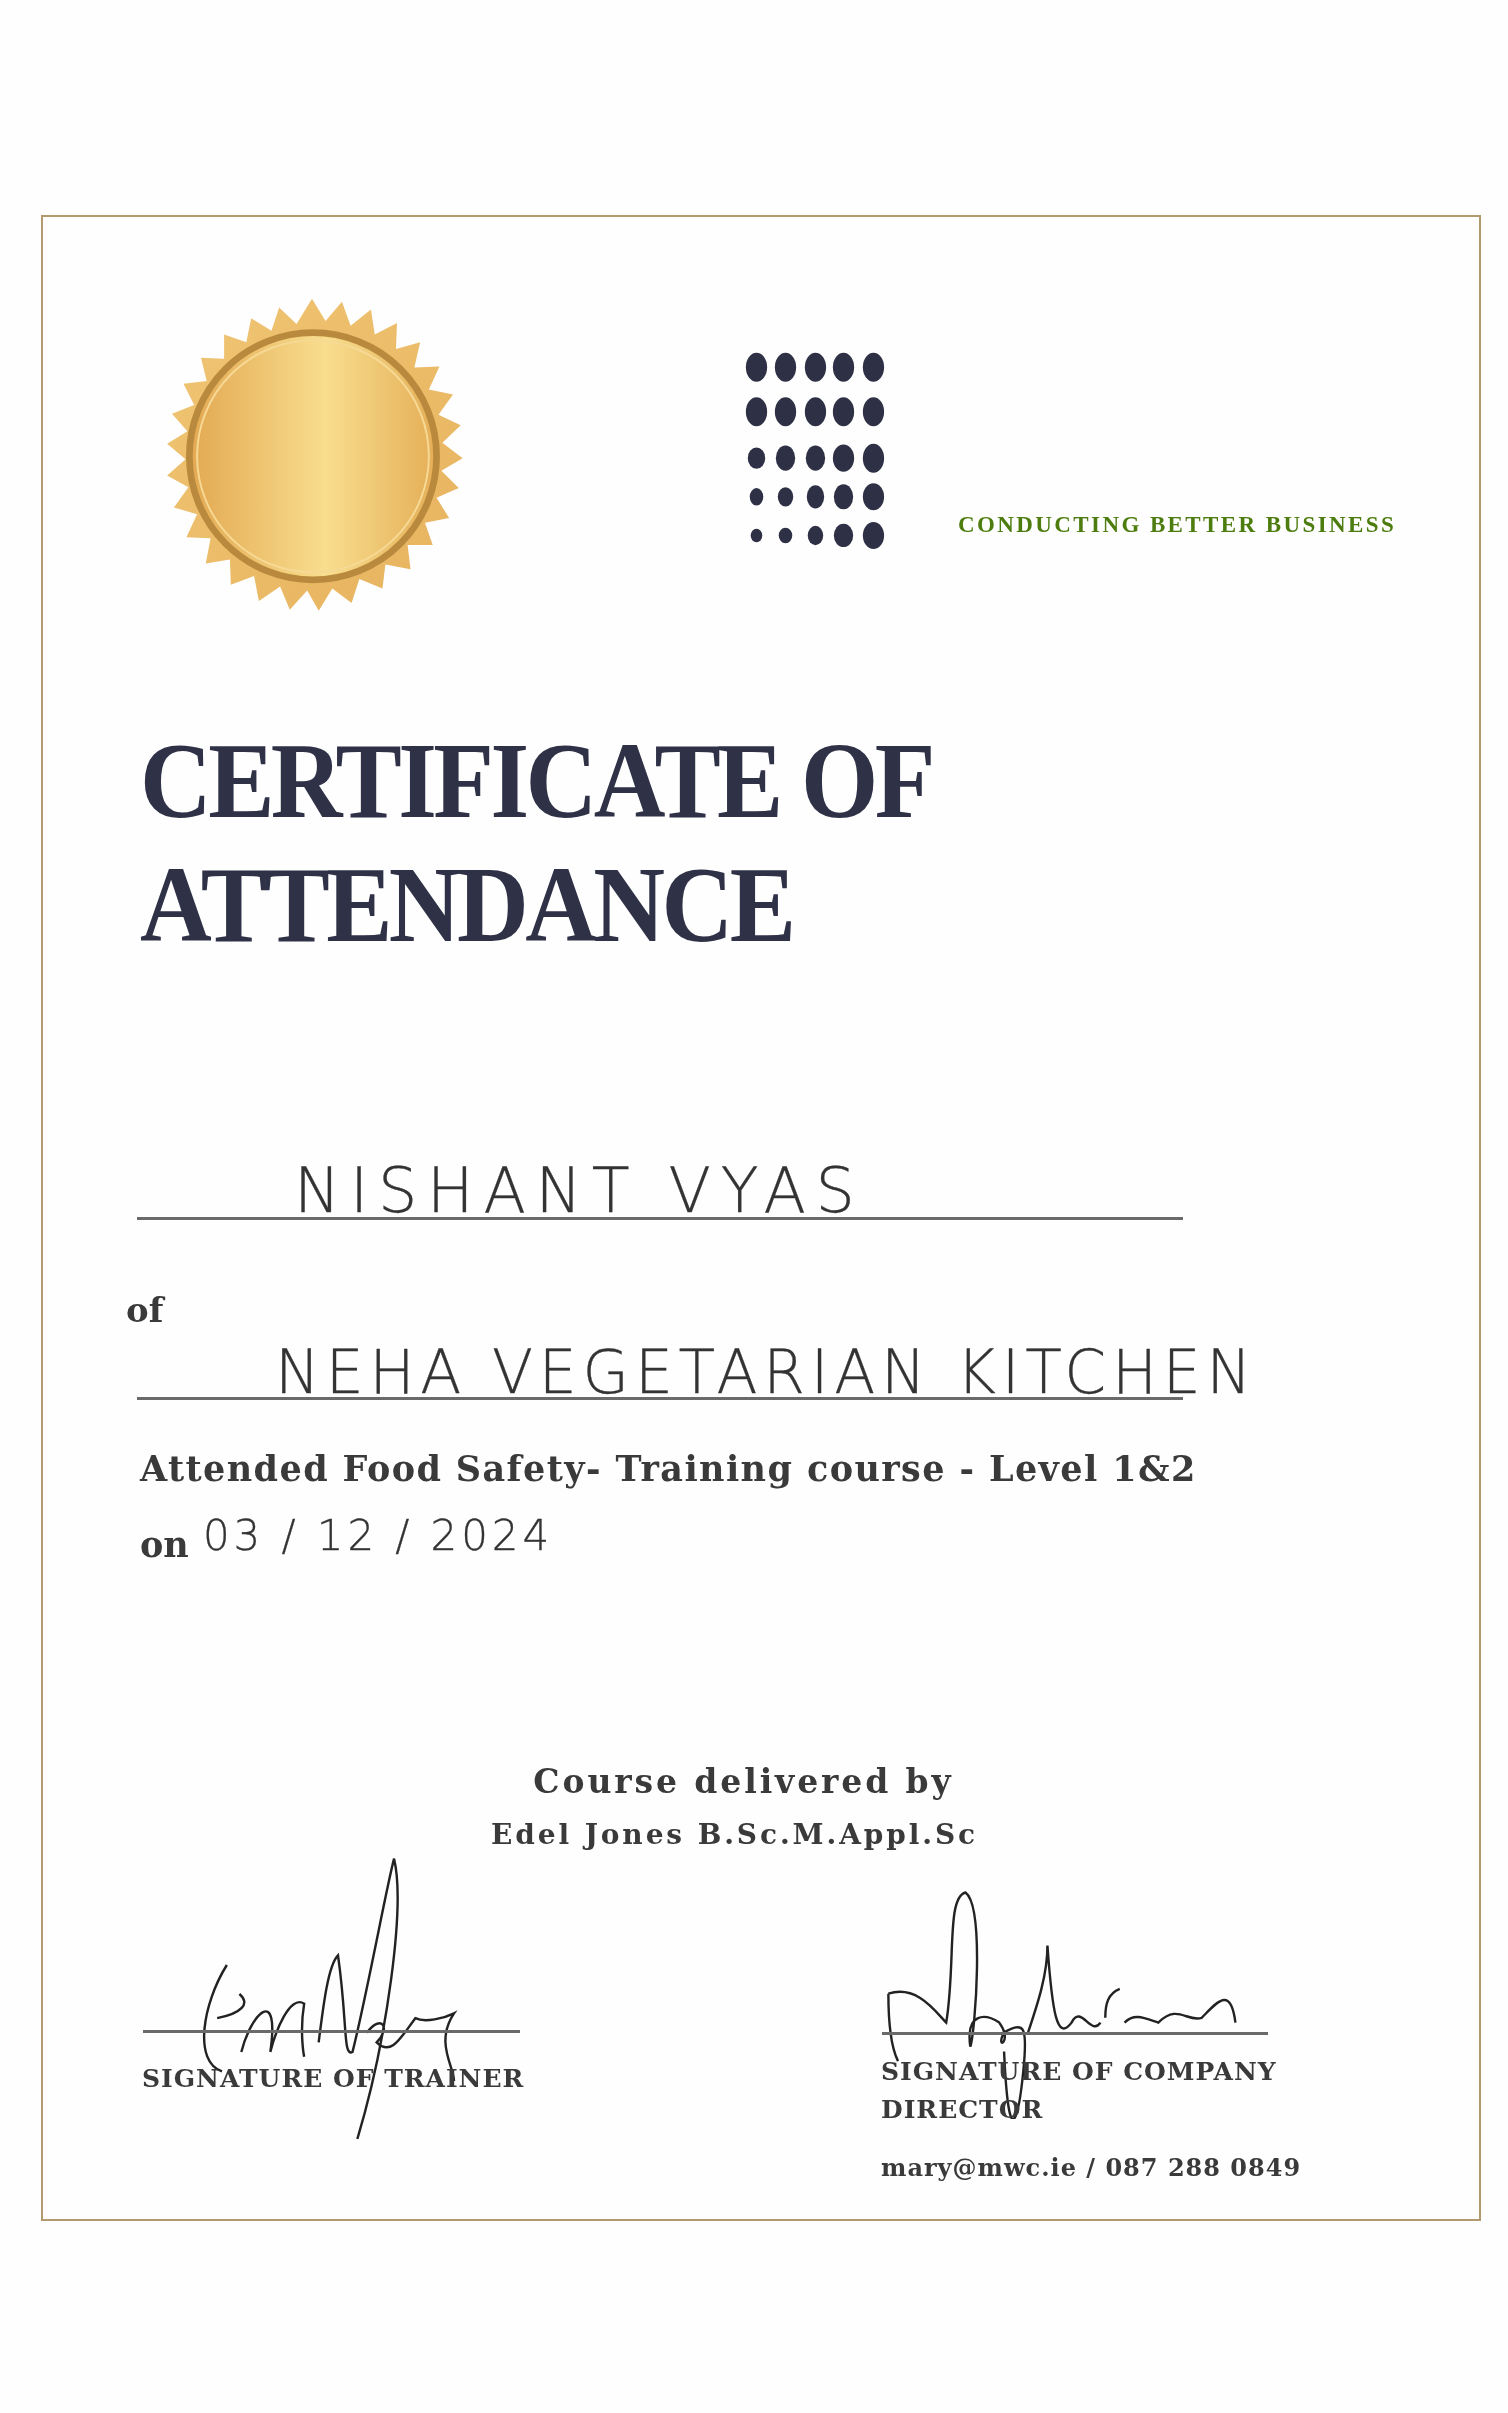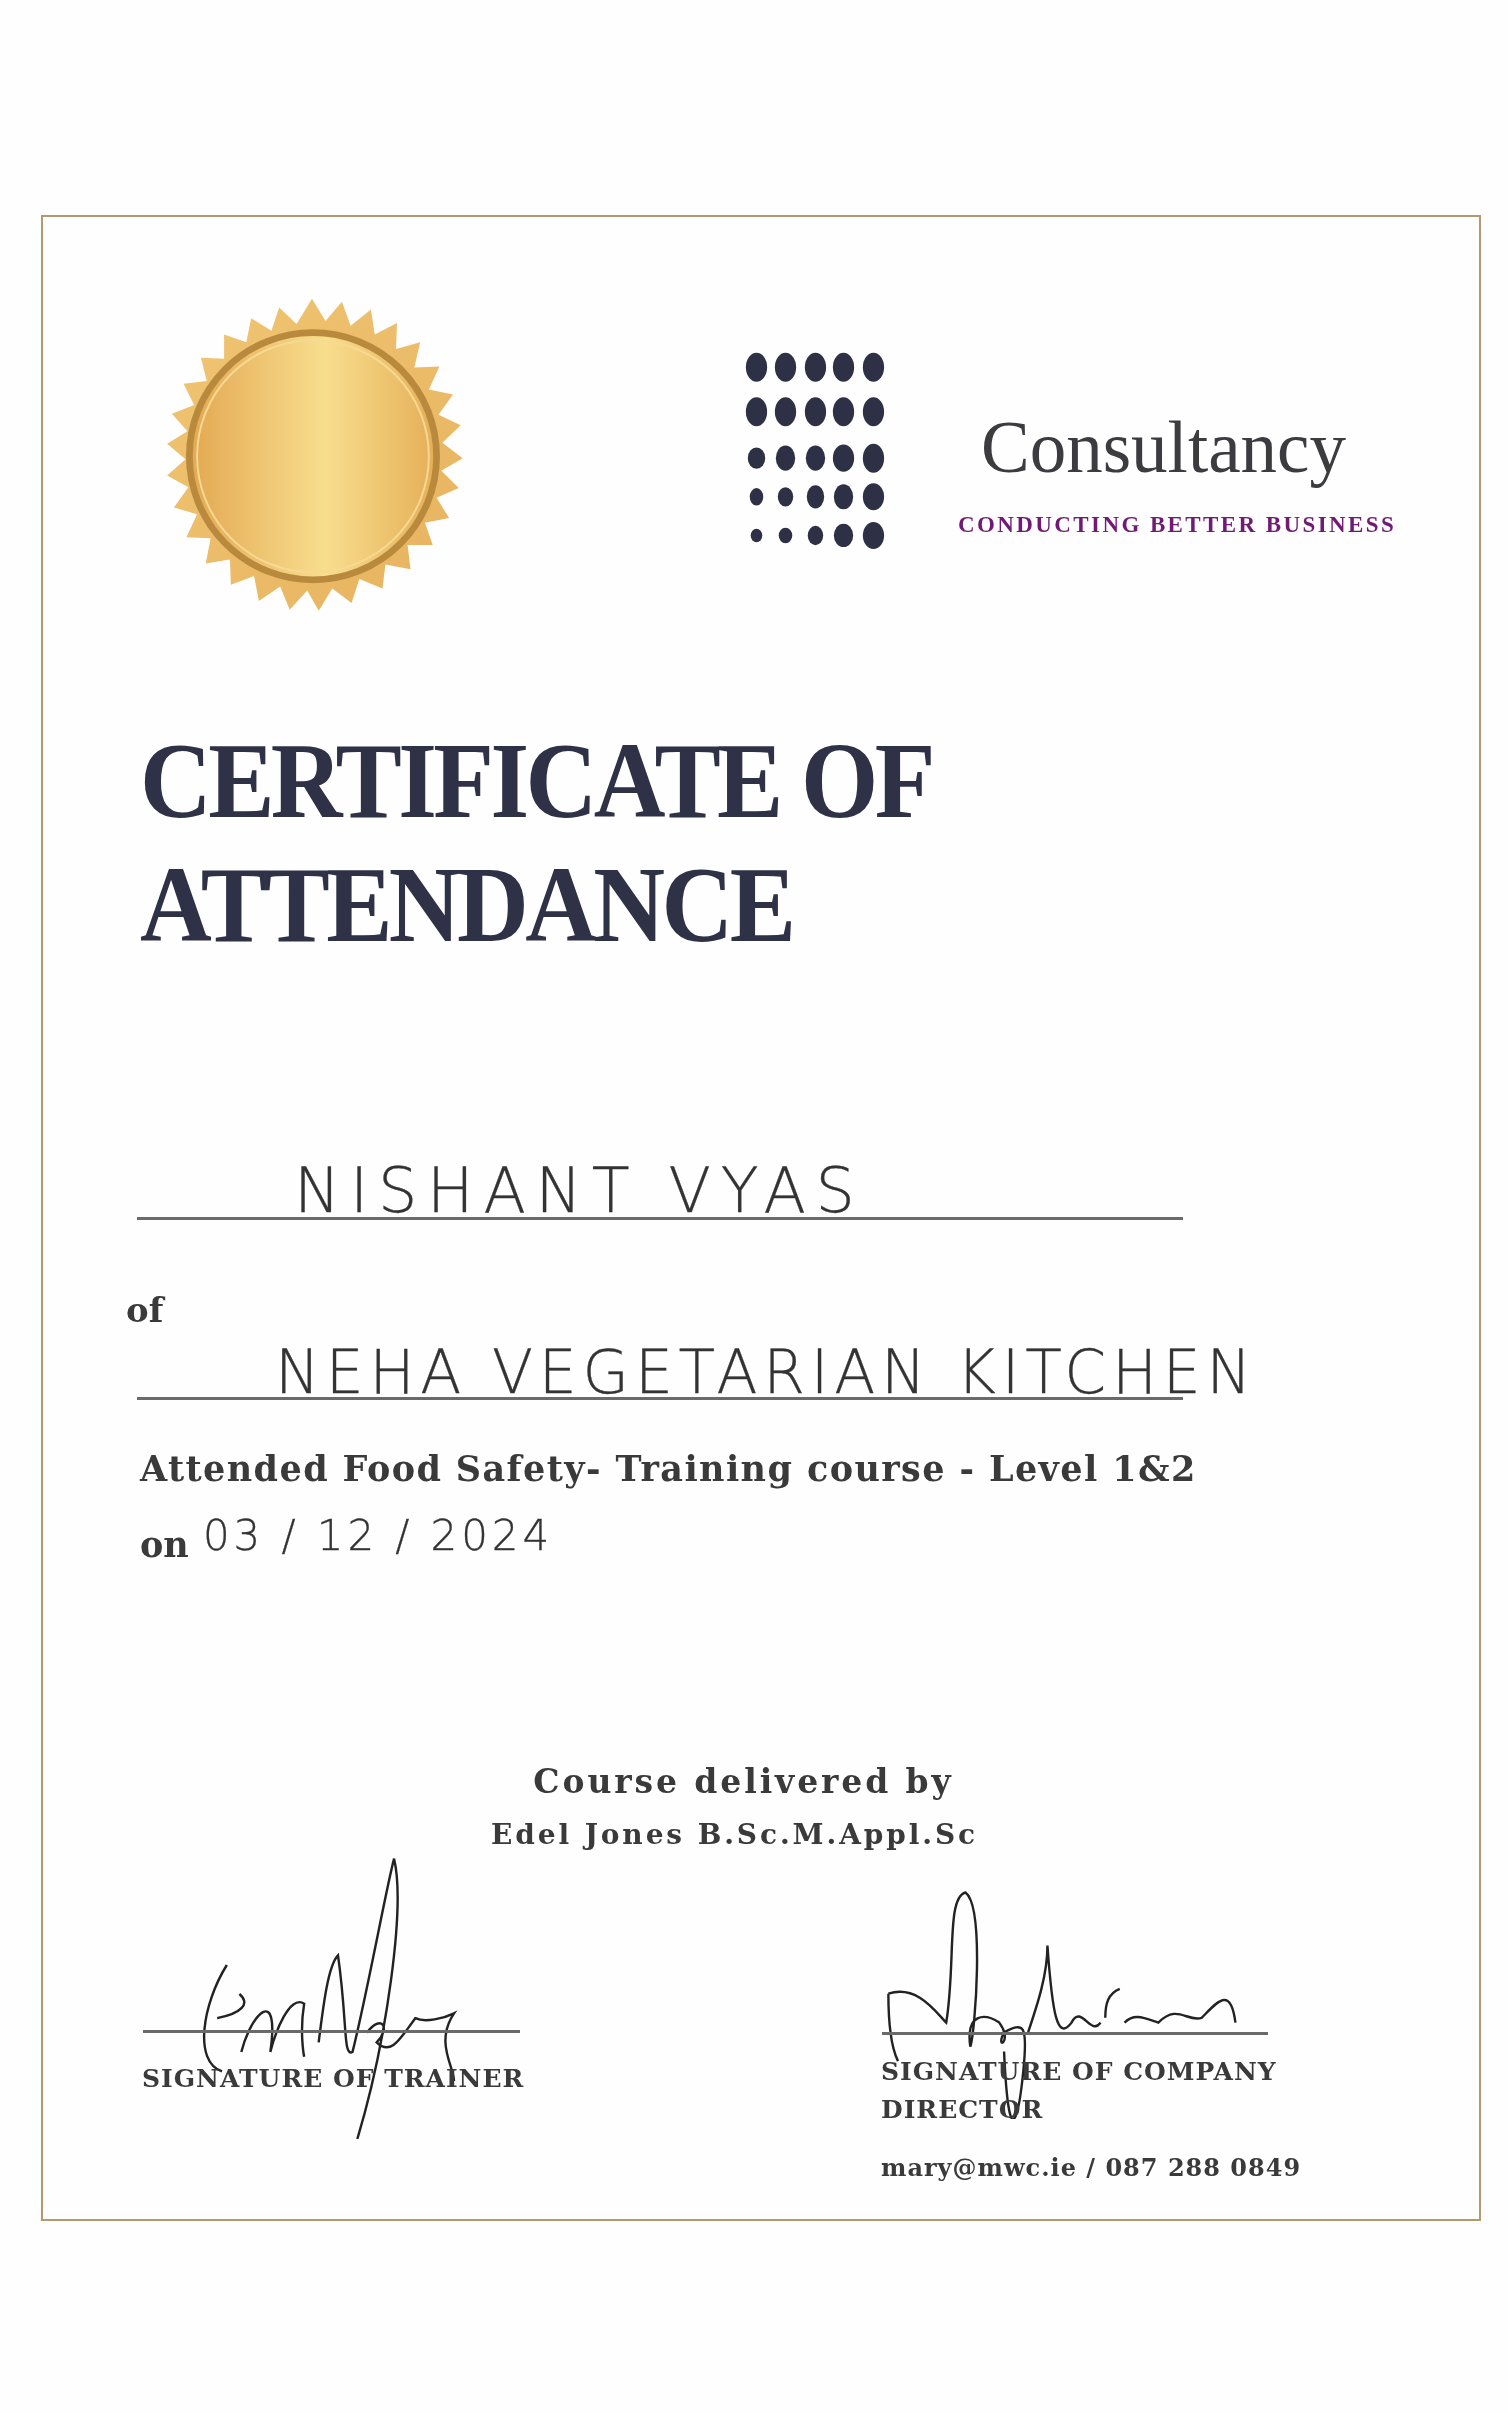--- a/index.html
+++ b/index.html
@@ -3,21 +3,21 @@
 <meta charset="utf-8">
 <style>
   html, body { margin:0; padding:0; background:#fefefe; }
   body { width:1508px; height:2414px; position:relative; overflow:hidden; font-family:"Liberation Serif", serif; color:#3a3a3f; }
   .frame { position:absolute; left:41px; top:215px; width:1440px; height:2006px; border:2.9px solid #b39a6e; box-sizing:border-box; }
   .seal { position:absolute; left:143px; top:294px; width:338px; height:338px; }
   .logo { position:absolute; left:742px; top:346px; width:695px; height:203px; }
   .dots { position:absolute; left:0; top:0; width:203px; height:203px; }
   .brand1 { position:absolute; left:220px; top:-7.7px; font-size:73px; font-family:"Liberation Serif", serif; color:#3b3b40; white-space:nowrap; letter-spacing:0.5px; }
   .brand2 { position:absolute; left:239px; top:60px; font-size:73px; font-family:"Liberation Serif", serif; color:#3b3b40; white-space:nowrap; }
-  .tagline { position:absolute; left:216px; top:166px; font-size:23px; font-family:"Liberation Serif", serif; font-weight:bold; letter-spacing:2.4px; color:#701a75; white-space:nowrap; }
+  .tagline { position:absolute; left:216px; top:166px; font-size:23px; font-family:"Liberation Serif", serif; font-weight:bold; letter-spacing:2.4px; color:#4d7c0f; white-space:nowrap; }
   .title { position:absolute; left:140px; top:719px; font-family:"Liberation Serif", serif; font-weight:bold; font-size:108px; line-height:124px; color:#2f3147; letter-spacing:-3.9px; transform:scaleX(0.92); transform-origin:left top; white-space:nowrap; }
   .line { position:absolute; height:2.9px; background:#6a6a6a; }
   .hand { position:absolute; font-family:"DejaVu Sans", sans-serif; font-weight:200; color:#333; letter-spacing:9.7px; white-space:nowrap; -webkit-text-stroke:0.3px #333; }
   .label { position:absolute; font-family:"DejaVu Serif", serif; font-weight:bold; color:#3a3a3a; white-space:nowrap; }
   .sig { position:absolute; }
 </style>
 </head>
 <body>
 
 <div class="frame"></div>
@@ -62,21 +62,20 @@
         <ellipse cx="76" cy="156" rx="9" ry="12"></ellipse>
         <ellipse cx="105" cy="156" rx="10" ry="13"></ellipse>
         <ellipse cx="136" cy="156" rx="11" ry="14"></ellipse>
       <ellipse cx="15" cy="196" rx="6" ry="7"></ellipse>
         <ellipse cx="45" cy="196" rx="7" ry="8"></ellipse>
         <ellipse cx="76" cy="196" rx="8" ry="10"></ellipse>
         <ellipse cx="105" cy="196" rx="10" ry="12"></ellipse>
         <ellipse cx="136" cy="196" rx="11" ry="14"></ellipse>
     </g>
   </svg>
-  <div class="brand2">Consultancy</div>
   <div class="tagline">CONDUCTING BETTER BUSINESS</div>
 </div>
 
 <div class="title">
   <div>CERTIFICATE OF</div>
   <div>ATTENDANCE</div>
 </div>
 
 <div class="hand" style="left:294px; top:1154px; font-size:62px;">NISHANT   VYAS</div>
 <div class="line" style="left:137px; top:1217px; width:1046px;"></div>

